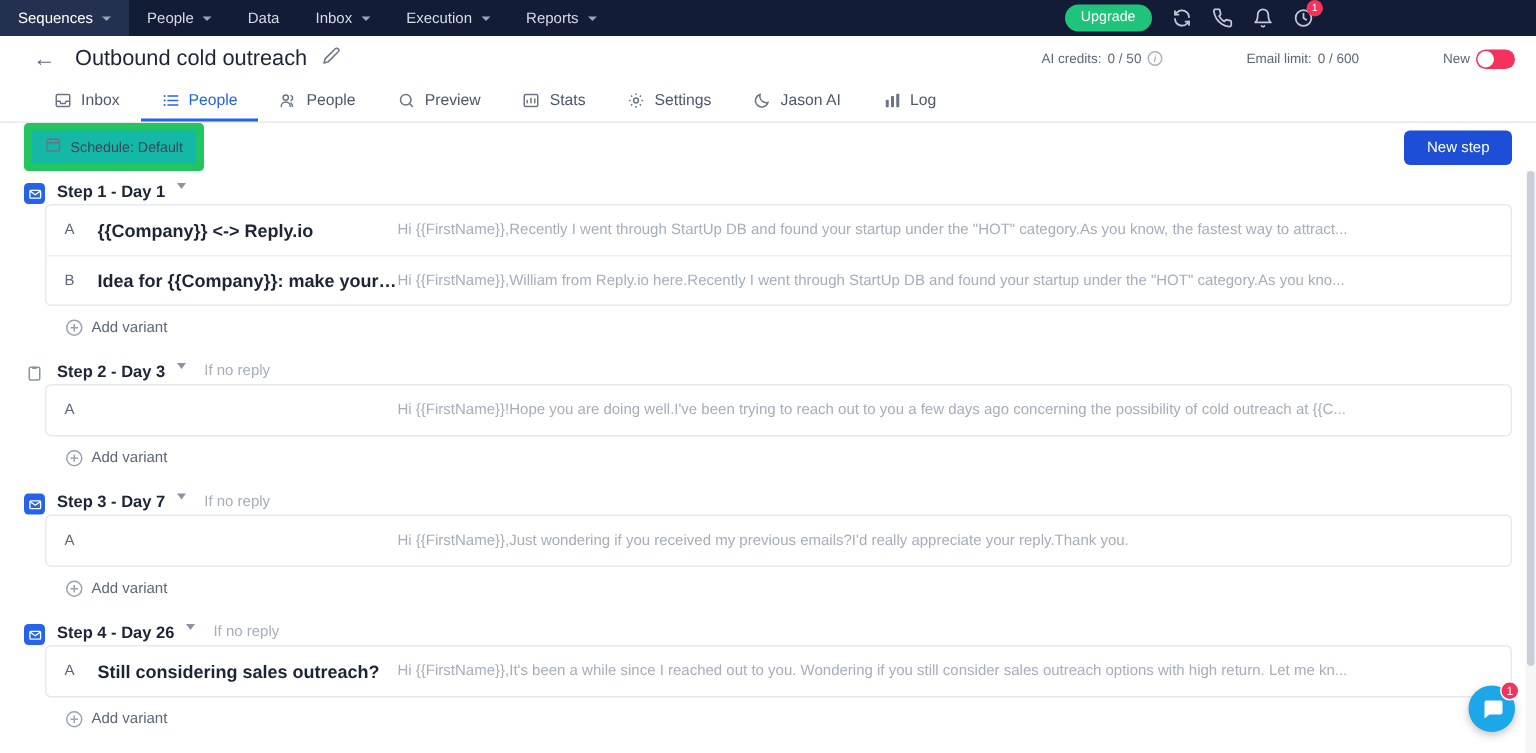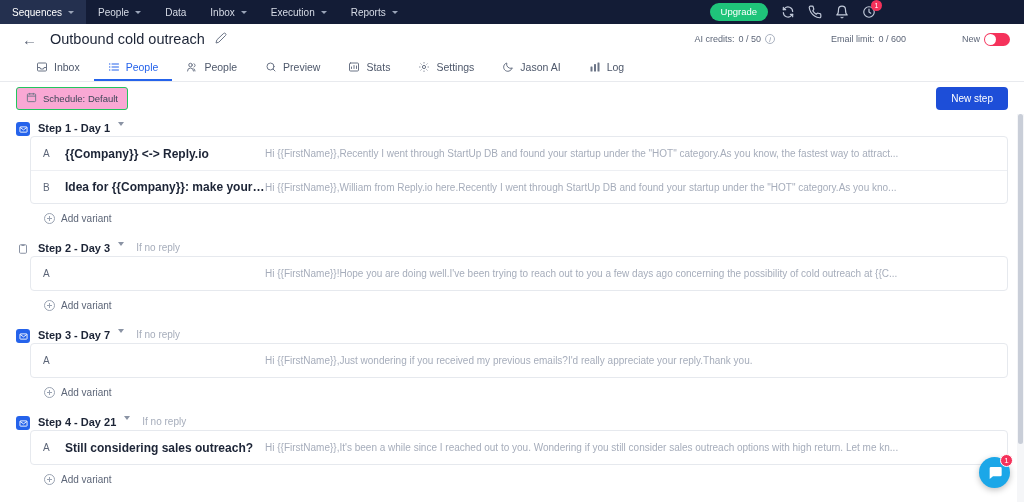--- a/index.html
+++ b/index.html
@@ -137,26 +137,26 @@
   
   .toolbar {
     height: 32px;
     display: flex;
     align-items: center;
     padding: 0 16px 0 16px;
     background: #fff;
   }
   .schedule-chip {
     display: flex; align-items: center; gap: 6px;
-    border: 1px solid #22c55e;
+    border: 5px solid #22c55e;
     border-radius: 3px;
     padding: 4px 9px;
     font-size: 9.5px;
     color: #3c4557;
-    background: #f9a8d4;
+    background: #14b8a6;
     cursor: pointer;
   }
   .newstep-btn {
     margin-left: auto;
     background: #1d4ed8;
     color: #fff;
     border: none;
     border-radius: 4px;
     font-size: 10px;
     font-family: inherit;
@@ -556,21 +556,21 @@
       </div>
     </div>
     <div class="step-block">
       <div class="step-header">
         <span class="step-ico email">
           <svg width="9" height="9" viewBox="0 0 24 24" fill="none" stroke="#ffffff" stroke-width="2.4" stroke-linejoin="round">
             <rect x="2.5" y="5" width="19" height="14" rx="1.5"></rect>
             <path d="M3 6.5l9 6.5 9-6.5"></path>
           </svg>
         </span>
-        <span class="step-label">Step 4 - Day 21</span>
+        <span class="step-label">Step 4 - Day 26</span>
         <span class="chev"></span>
         <span class="step-cond">If no reply</span>
       </div>
       <div class="variants-card">
         <div class="variant-row">
           <span class="variant-letter">A</span>
           <span class="variant-subject">Still considering sales outreach?</span>
           <span class="variant-preview">Hi {{FirstName}},It's been a while since I reached out to you. Wondering if you still consider sales outreach options with high return. Let me kn...</span>
         </div>
       </div>

